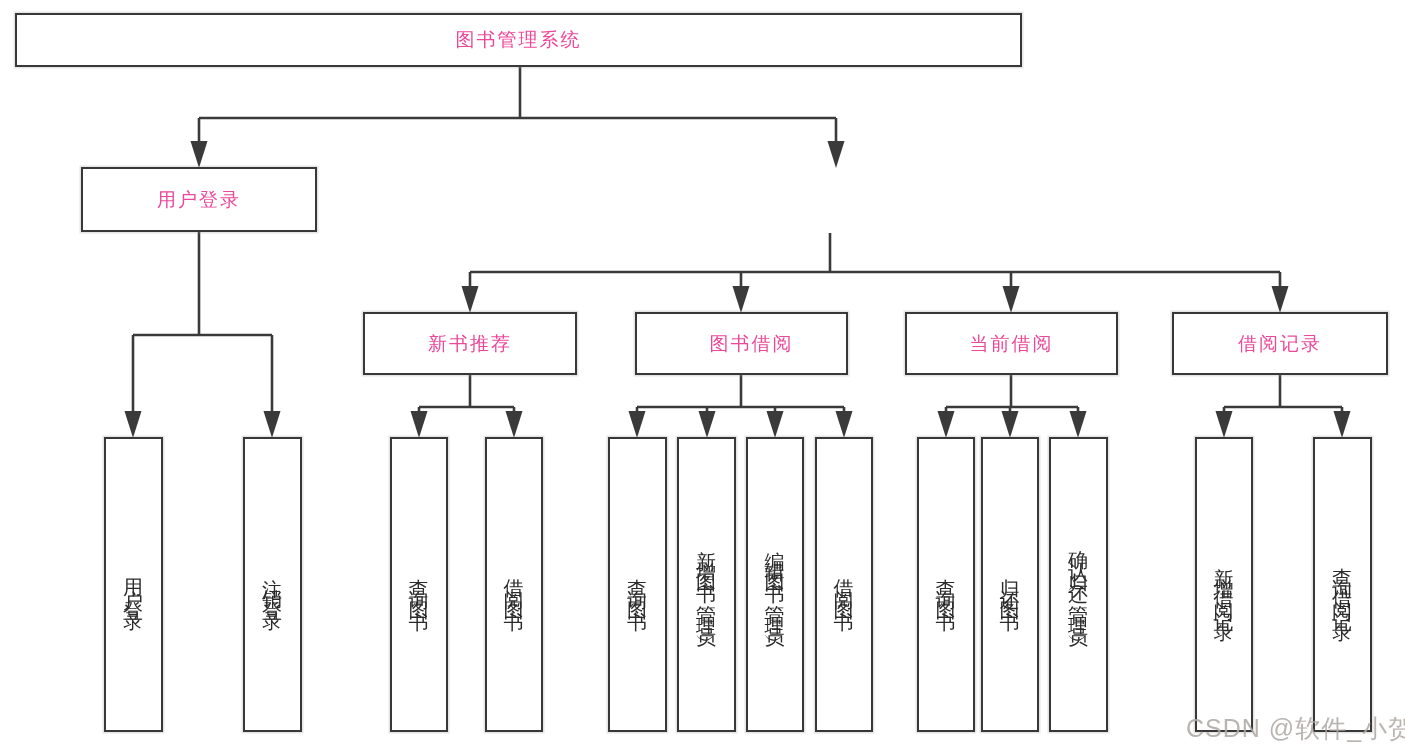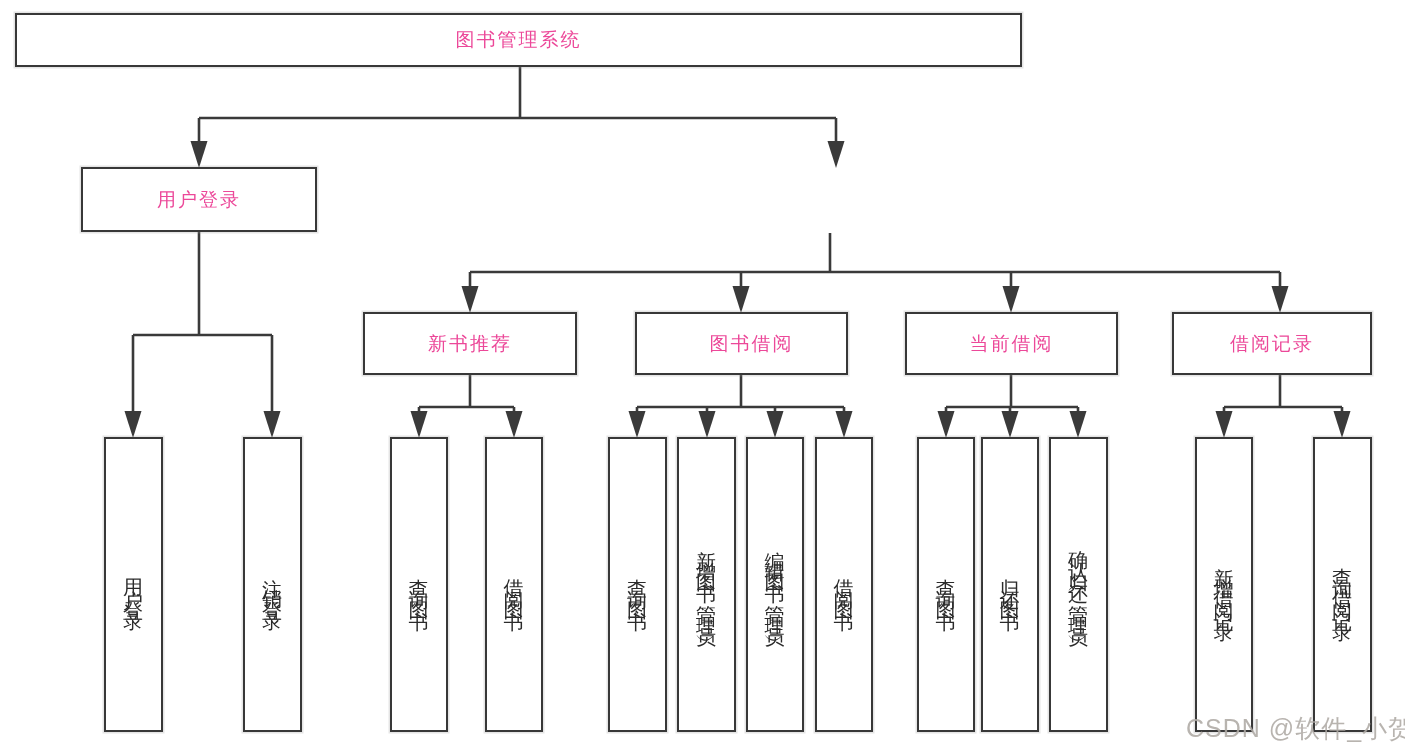--- a/index.html
+++ b/index.html
@@ -122,21 +122,21 @@
     </g>
   </svg>
 
   <div class="hbox" style="left:15px; top:13px; width:1007px; height:54px;">图书管理系统</div>
 
   <div class="hbox" style="left:81px; top:167px; width:236px; height:65px;">用户登录</div>
 
   <div class="hbox" style="left:363px; top:312px; width:214px; height:63px;">新书推荐</div>
   <div class="hbox" style="left:635px; top:312px; width:213px; height:63px;padding-left:20px;">图书借阅</div>
   <div class="hbox" style="left:905px; top:312px; width:213px; height:63px;">当前借阅</div>
-  <div class="hbox" style="left:1172px; top:312px; width:200px; height:63px;">借阅记录</div>
+  <div class="hbox" style="left:1172px; top:312px; width:216px; height:63px;">借阅记录</div>
 
   <div class="vbox" style="left:104px; top:437px; width:59px; height:295px;">
     <span>用户登录</span>
   </div>
   <div class="vbox" style="left:243px; top:437px; width:59px; height:295px;">
     <span>注销登录</span>
   </div>
 
   <div class="vbox" style="left:390px; top:437px; width:58px; height:295px;">
     <span>查询图书</span>

